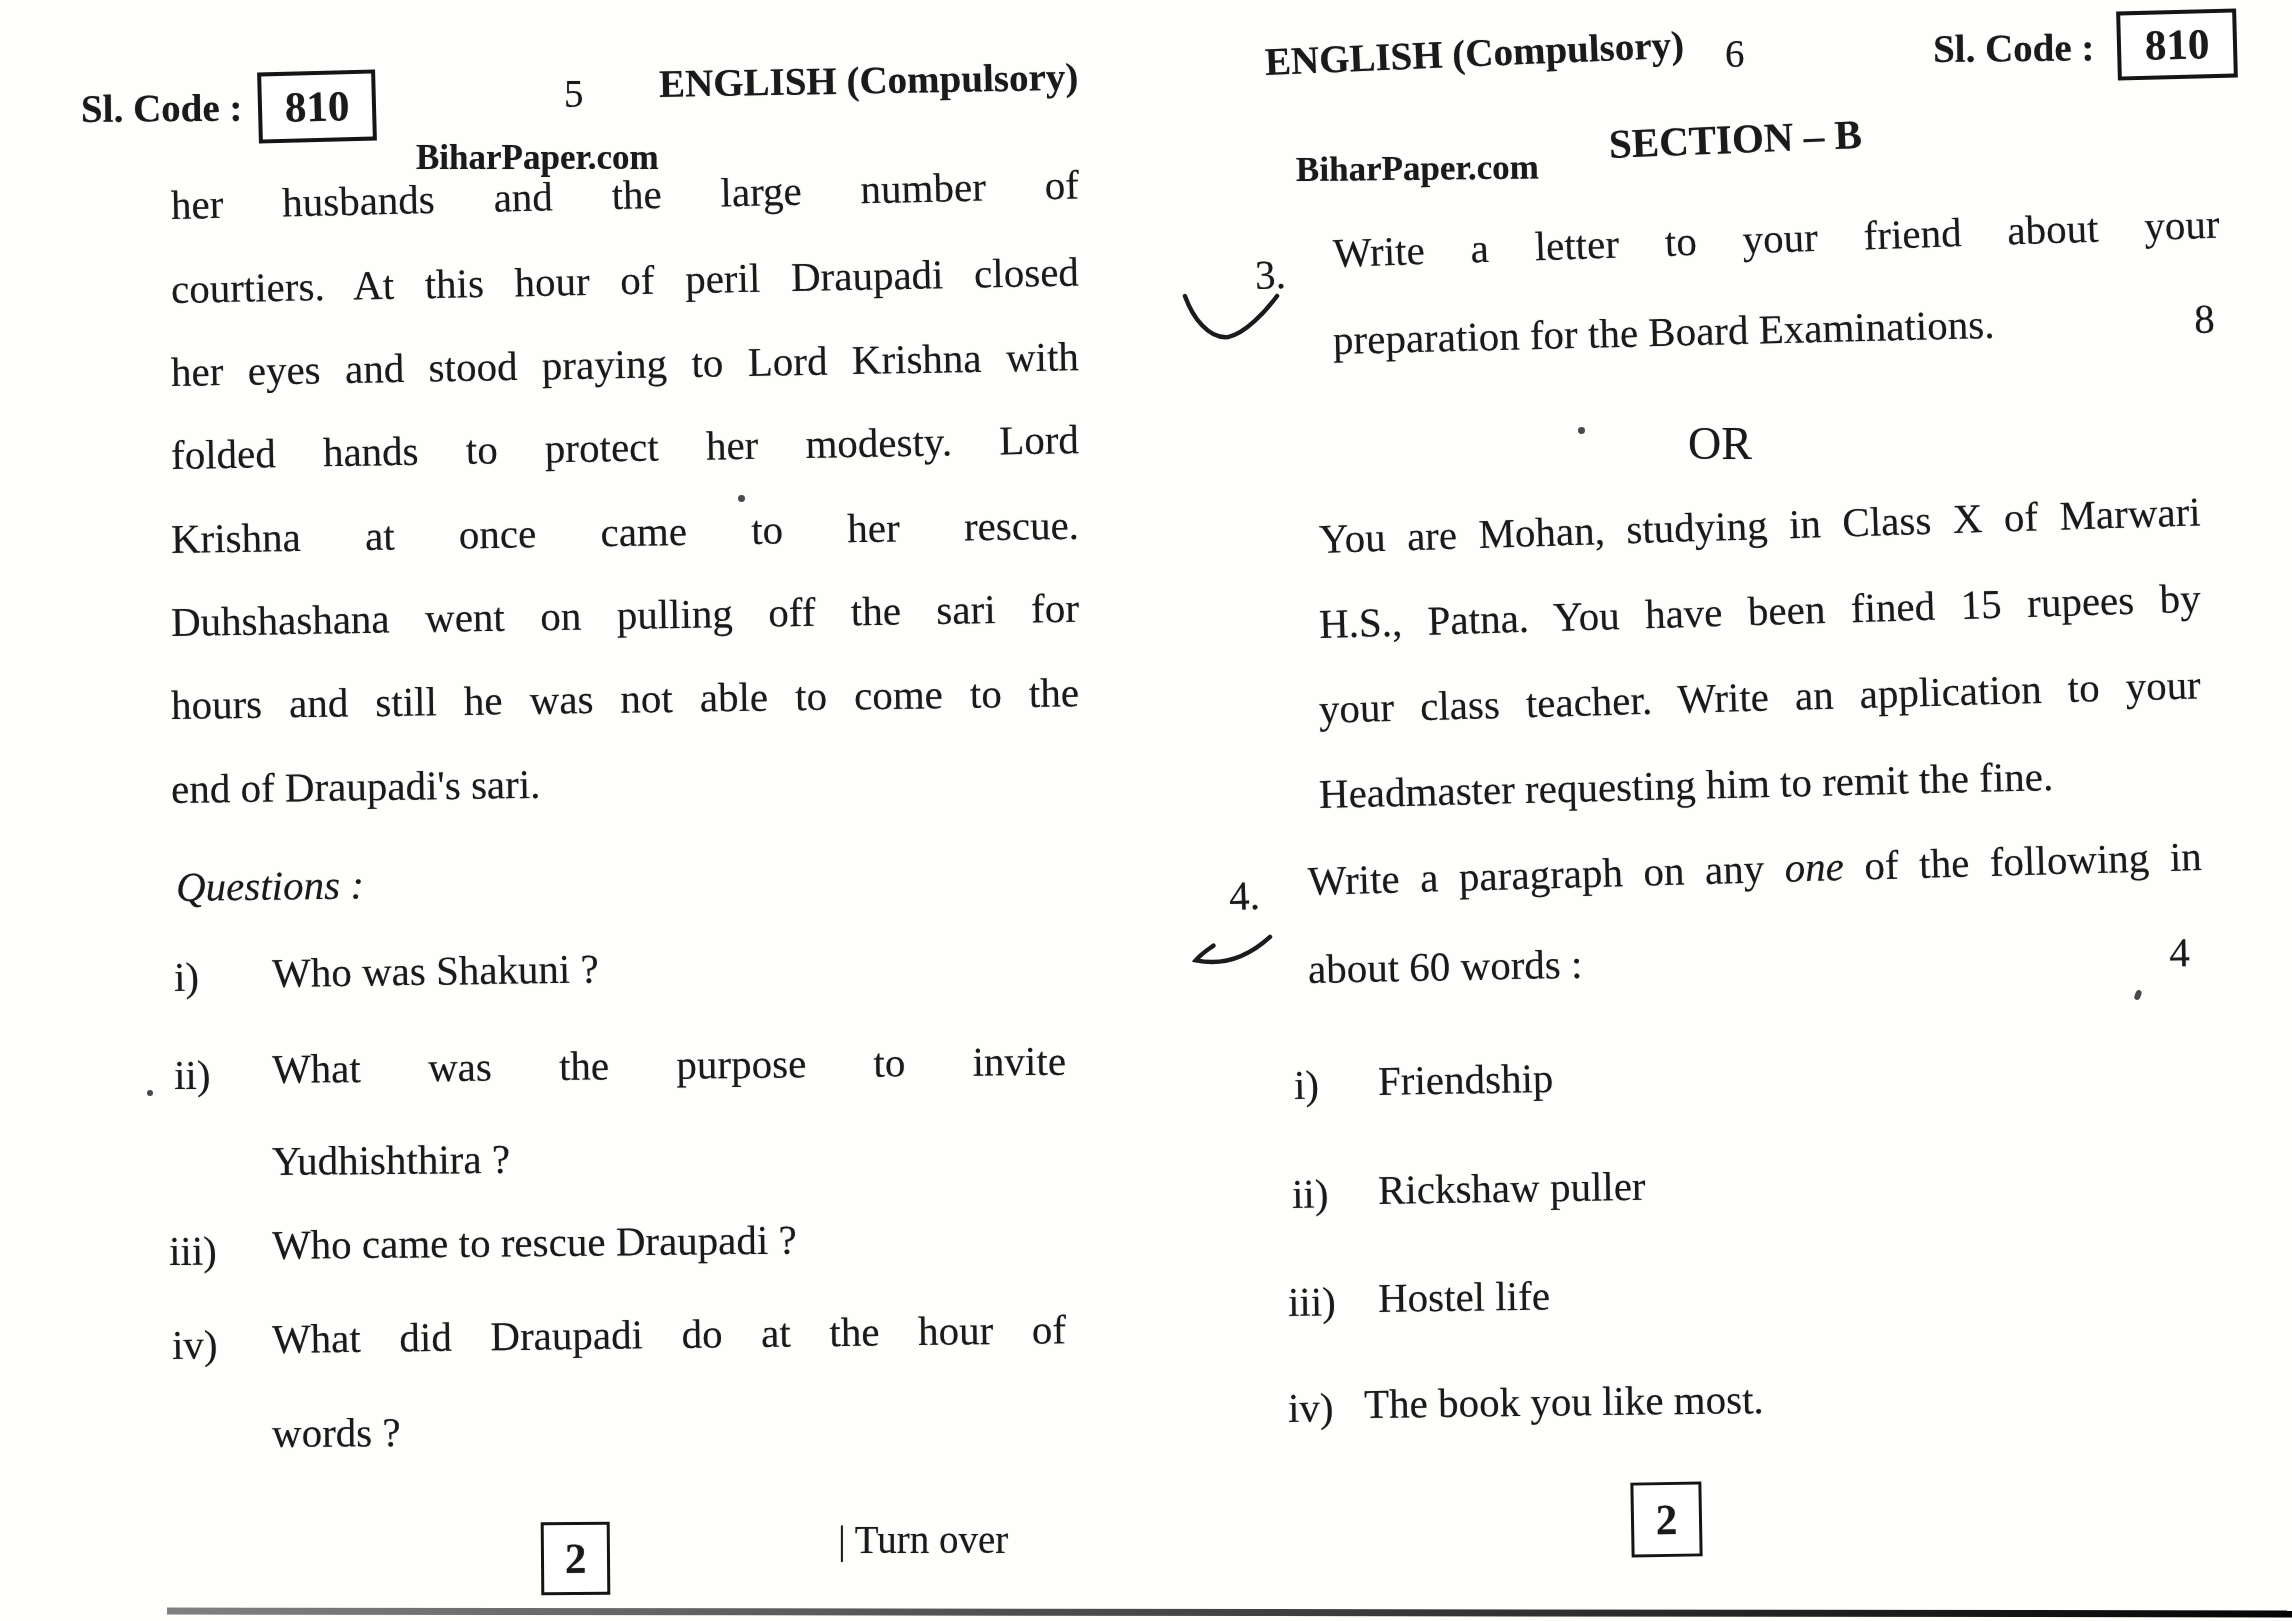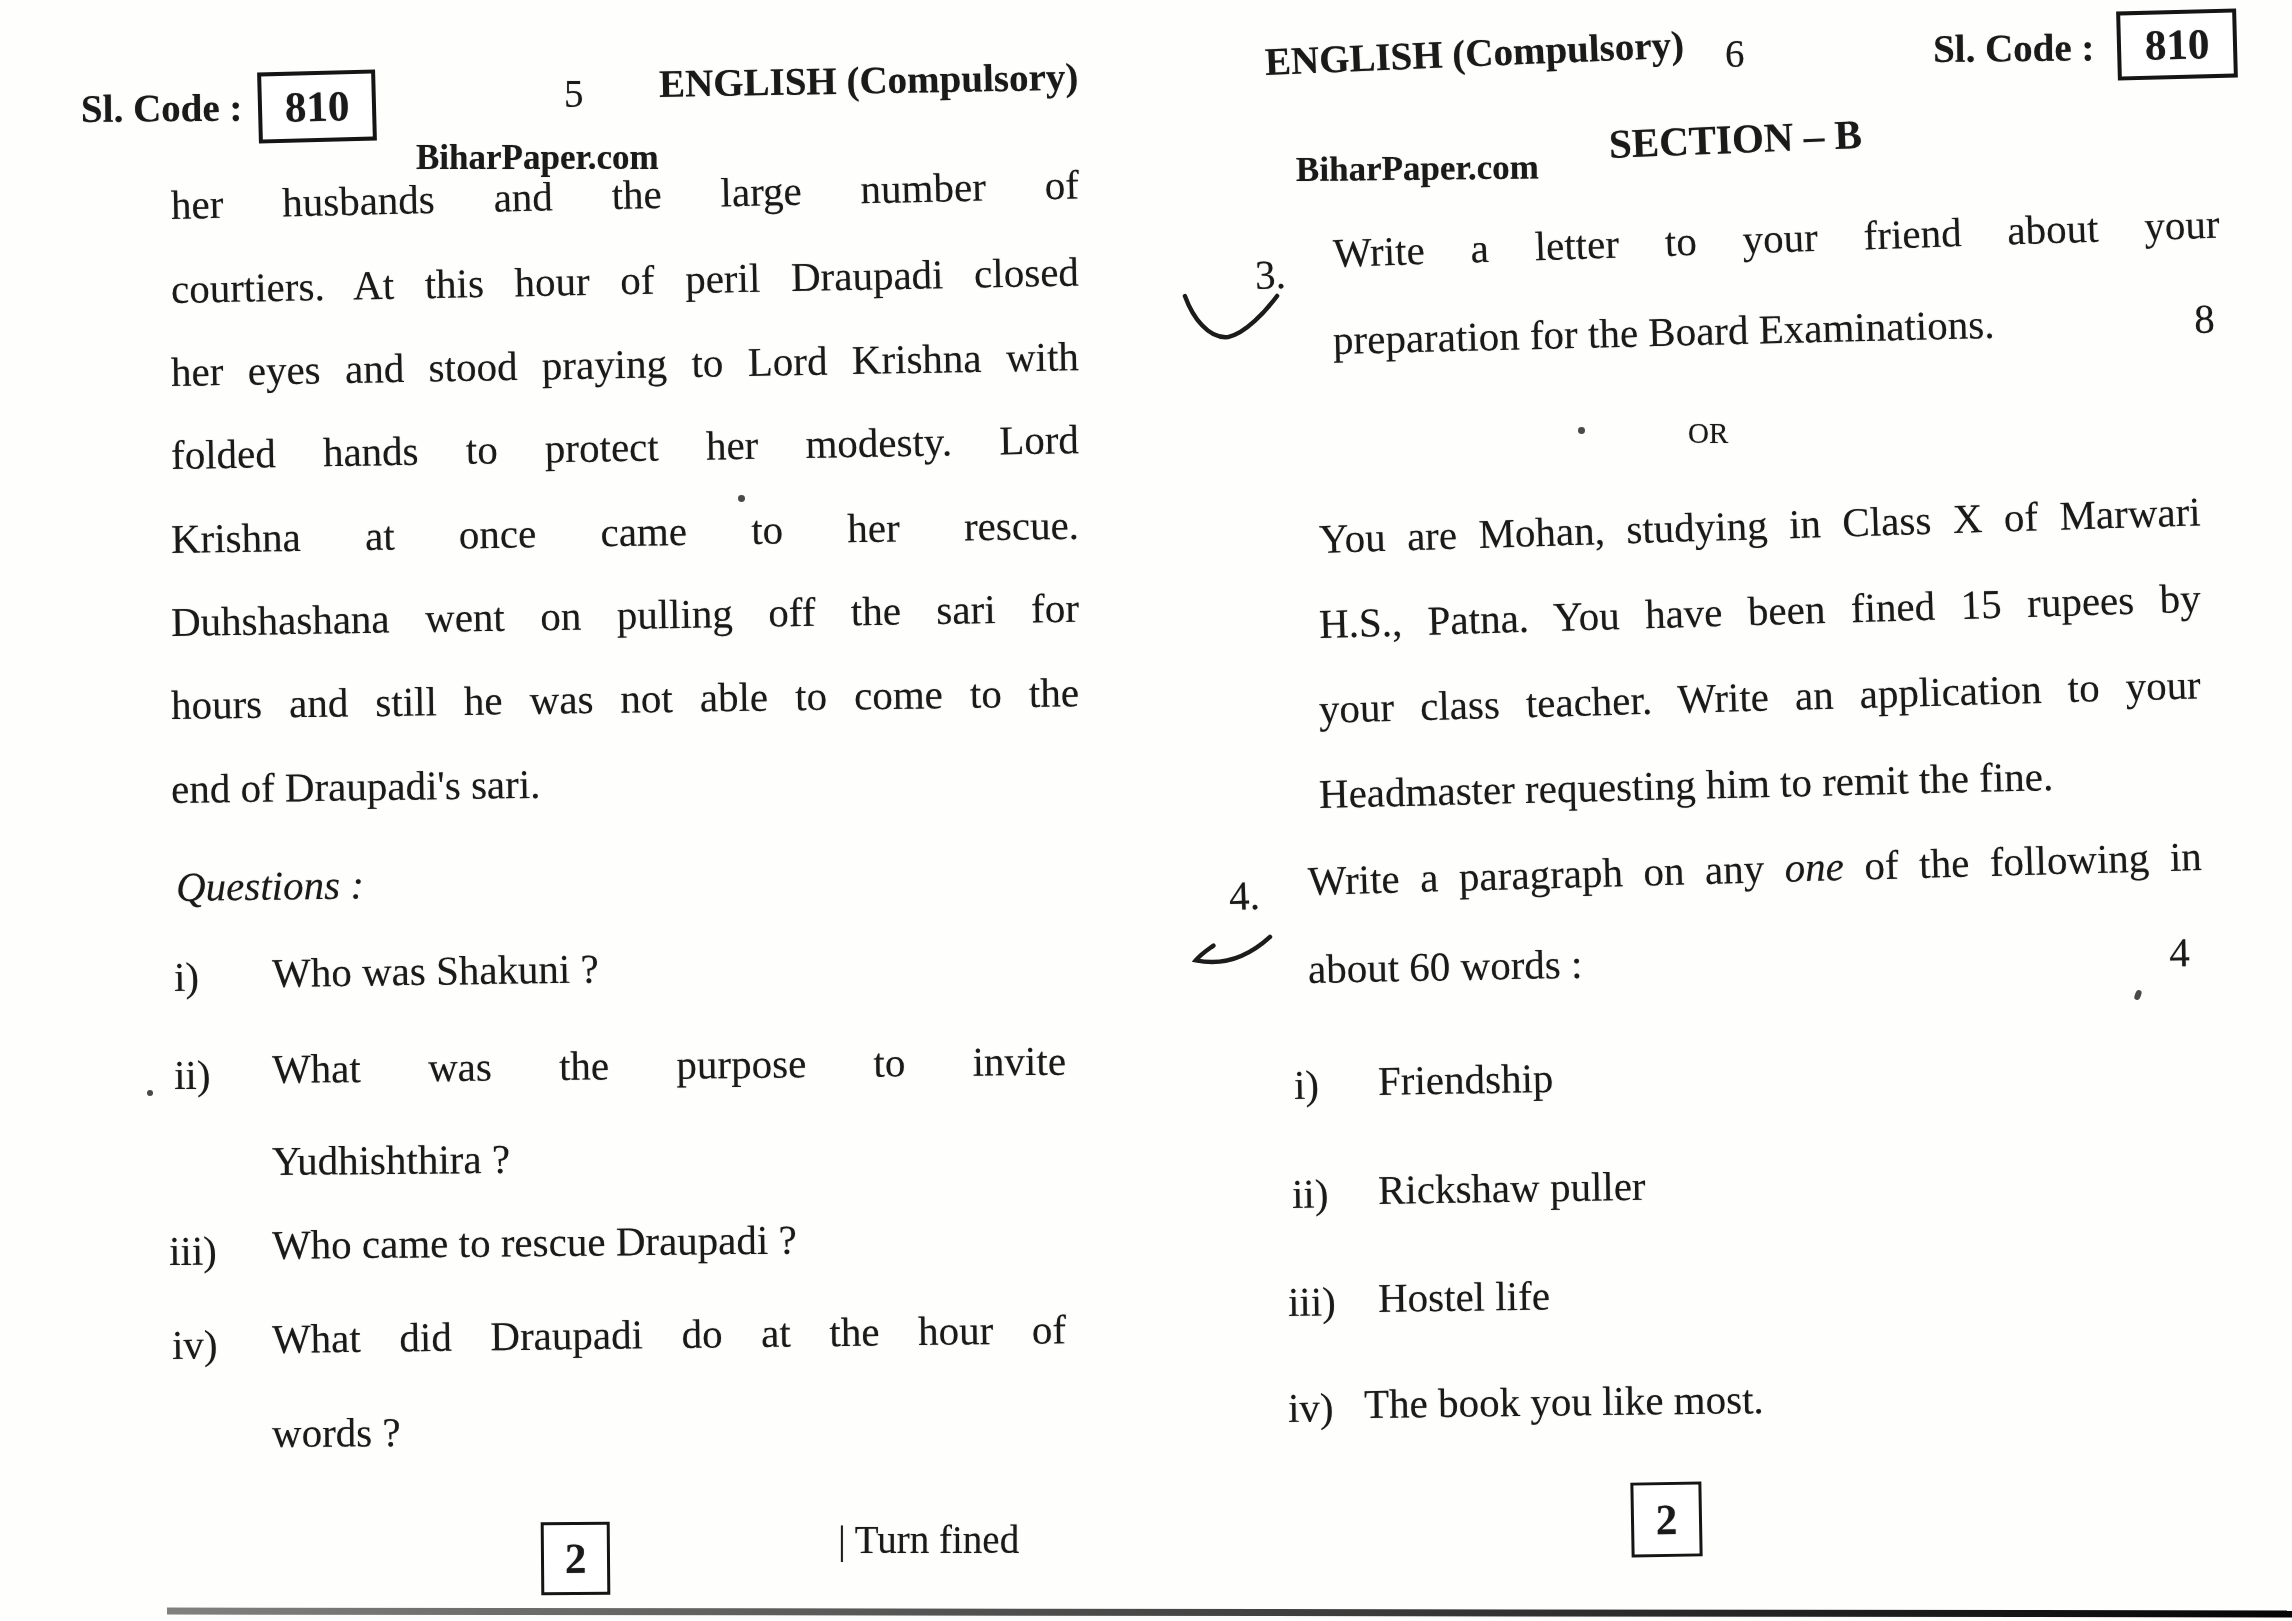--- a/index.html
+++ b/index.html
@@ -78,21 +78,21 @@
   <div class="t" style="left:272px;top:1137px;transform:rotate(-0.5deg)">Yudhishthira ?</div>
 
   <div class="t" style="left:169px;top:1227px;transform:rotate(-0.6deg)">iii)</div>
   <div class="t" style="left:272px;top:1221px;transform:rotate(-0.6deg)">Who came to rescue Draupadi ?</div>
 
   <div class="t" style="left:172px;top:1321px;transform:rotate(-0.7deg)">iv)</div>
   <div class="t j" style="left:272px;top:1315px;width:794px;transform:rotate(-0.7deg)">What did Draupadi do at the hour of</div>
   <div class="t" style="left:272px;top:1409px;transform:rotate(-0.4deg)">words ?</div>
 
   <div class="codebox" style="left:541px;top:1522px;width:63px;height:67px;border-width:3.9px;transform:rotate(-0.5deg)">2</div>
-  <div class="t" style="left:838px;top:1517px;font-size:39px">| Turn fined</div>
+  <div class="t" style="left:838px;top:1517px;font-size:39px">| Turn over</div>
 
   <div class="speck" style="left:738px;top:495px;width:6.9px;height:6.9px"></div>
   <div class="speck" style="left:147px;top:1090px;width:5.9px;height:5.9px"></div>
 </div>
 
 <div>
 
   <div class="t b" style="left:1265px;top:39px;font-size:39px;transform:rotate(-2.4deg)">ENGLISH (Compulsory)</div>
   <div class="t" style="left:1725px;top:31px;font-size:39px">6</div>
   <div class="t b" style="left:1933px;top:25.5px;font-size:39px;transform:rotate(-0.6deg)">Sl. Code :</div>
@@ -105,21 +105,21 @@
   <svg class="mark" style="left:1181px;top:290px" width="100" height="57" viewBox="0 0 102 58">
     <path d="M4 6 C12 28, 28 50, 48 48 C66 44, 86 22, 98 6" fill="none" stroke="#1c1c1c" stroke-width="4.5" stroke-linecap="round"></path>
   </svg>
 
   <div class="t j" style="left:1333px;top:229px;width:887px;transform:rotate(-1.9deg)">Write a letter to your friend about your</div>
   <div class="row" style="left:1333px;top:316px;width:882px;transform:rotate(-1.4deg)">
     <span>preparation for the Board Examinations.</span>
     <span>8</span>
   </div>
 
-  <div class="t" style="left:1688px;top:416px;font-size:29px">OR</div>
+  <div class="t" style="left:1688px;top:416px;font-size:46px">OR</div>
 
   <div class="t j" style="left:1319px;top:515px;width:882px;transform:rotate(-1.8deg)">You are Mohan, studying in Class X of Marwari</div>
   <div class="t j" style="left:1319px;top:600px;width:882px;transform:rotate(-1.7deg)">H.S., Patna. You have been fined 15 rupees by</div>
   <div class="t j" style="left:1319px;top:685px;width:882px;transform:rotate(-1.6deg)">your class teacher. Write an application to your</div>
   <div class="t" style="left:1319px;top:770px;transform:rotate(-1.4deg)">Headmaster requesting him to remit the fine.</div>
 
   <div class="t" style="left:1229px;top:872px;transform:rotate(-2deg)">4.</div>
   <svg class="mark" style="left:1188px;top:931px" width="86" height="41" viewBox="0 0 88 42">
     <path d="M84 6 C62 26, 36 36, 8 30 C14 23, 19 20, 26 15" fill="none" stroke="#1c1c1c" stroke-width="4.5" stroke-linecap="round"></path>
   </svg>

